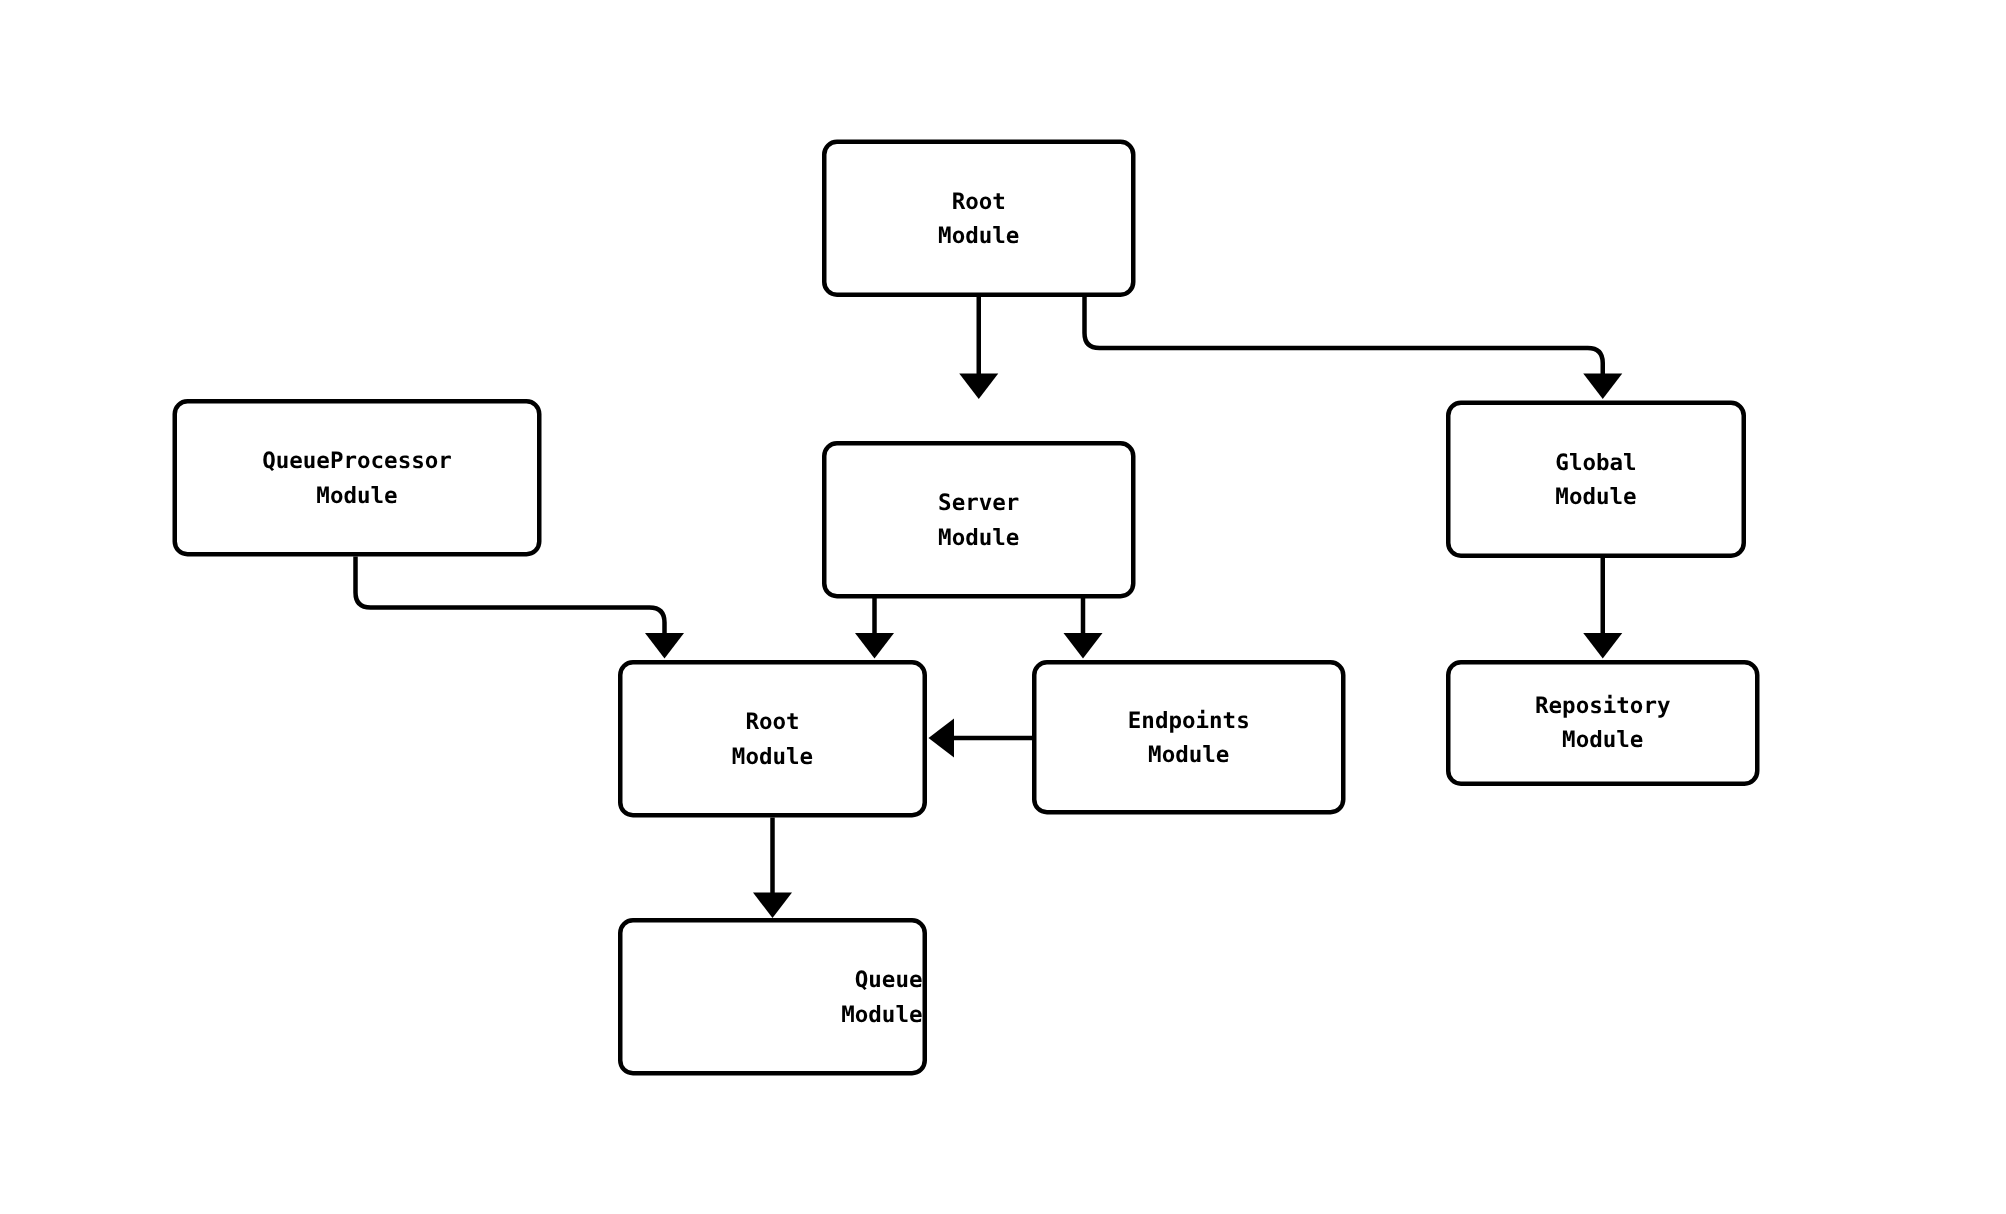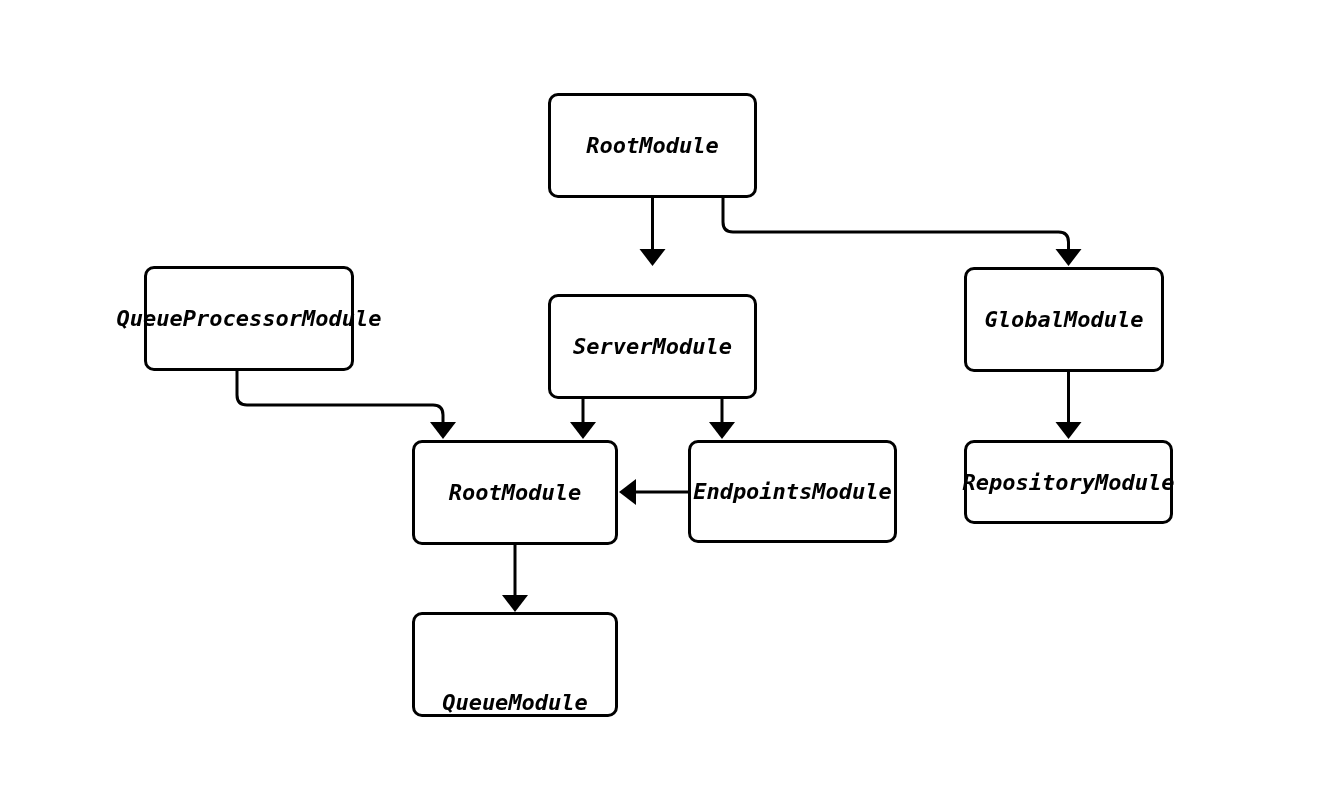--- a/index.html
+++ b/index.html
@@ -31,29 +31,28 @@
     fill: #000000;
     stroke: none;
   }
   .node {
     position: absolute;
     box-sizing: border-box;
     background: #ffffff;
     border: 3px solid #000000;
     border-radius: 10px;
     display: flex;
-    flex-direction: row;
+    flex-direction: column;
     align-items: center;
     justify-content: center;
     text-align: center;
     font-weight: bold;
-    font-size: 22px;
+    font-size: 15px;
     line-height: 23px;
     color: #000000;
-    font-style: italic;
   }
 </style>
 </head>
 <body>
 
 <div class="canvas">
 
   <svg class="edges-layer" viewBox="0 0 1337 809" xmlns="http://www.w3.org/2000/svg">
 
     <g>
@@ -95,21 +94,21 @@
       <path d="M515 545 L515 596"></path>
       <polygon points="515,612 502,595 528,595"></polygon>
     </g>
   </svg>
 
   <div class="node" style="left:548px; top:93px; width:209px; height:105px;">
     <span>Root</span>
     <span>Module</span>
   </div>
 
-  <div class="node" style="left:144px; top:266px; width:210px; height:105px;">
+  <div class="node" style="left:115px; top:266px; width:246px; height:105px;">
     <span>QueueProcessor</span>
     <span>Module</span>
   </div>
 
   <div class="node" style="left:548px; top:267px; width:209px; height:105px;margin-top:27px;">
     <span>Server</span>
     <span>Module</span>
   </div>
 
   <div class="node" style="left:964px; top:267px; width:200px; height:105px;">

